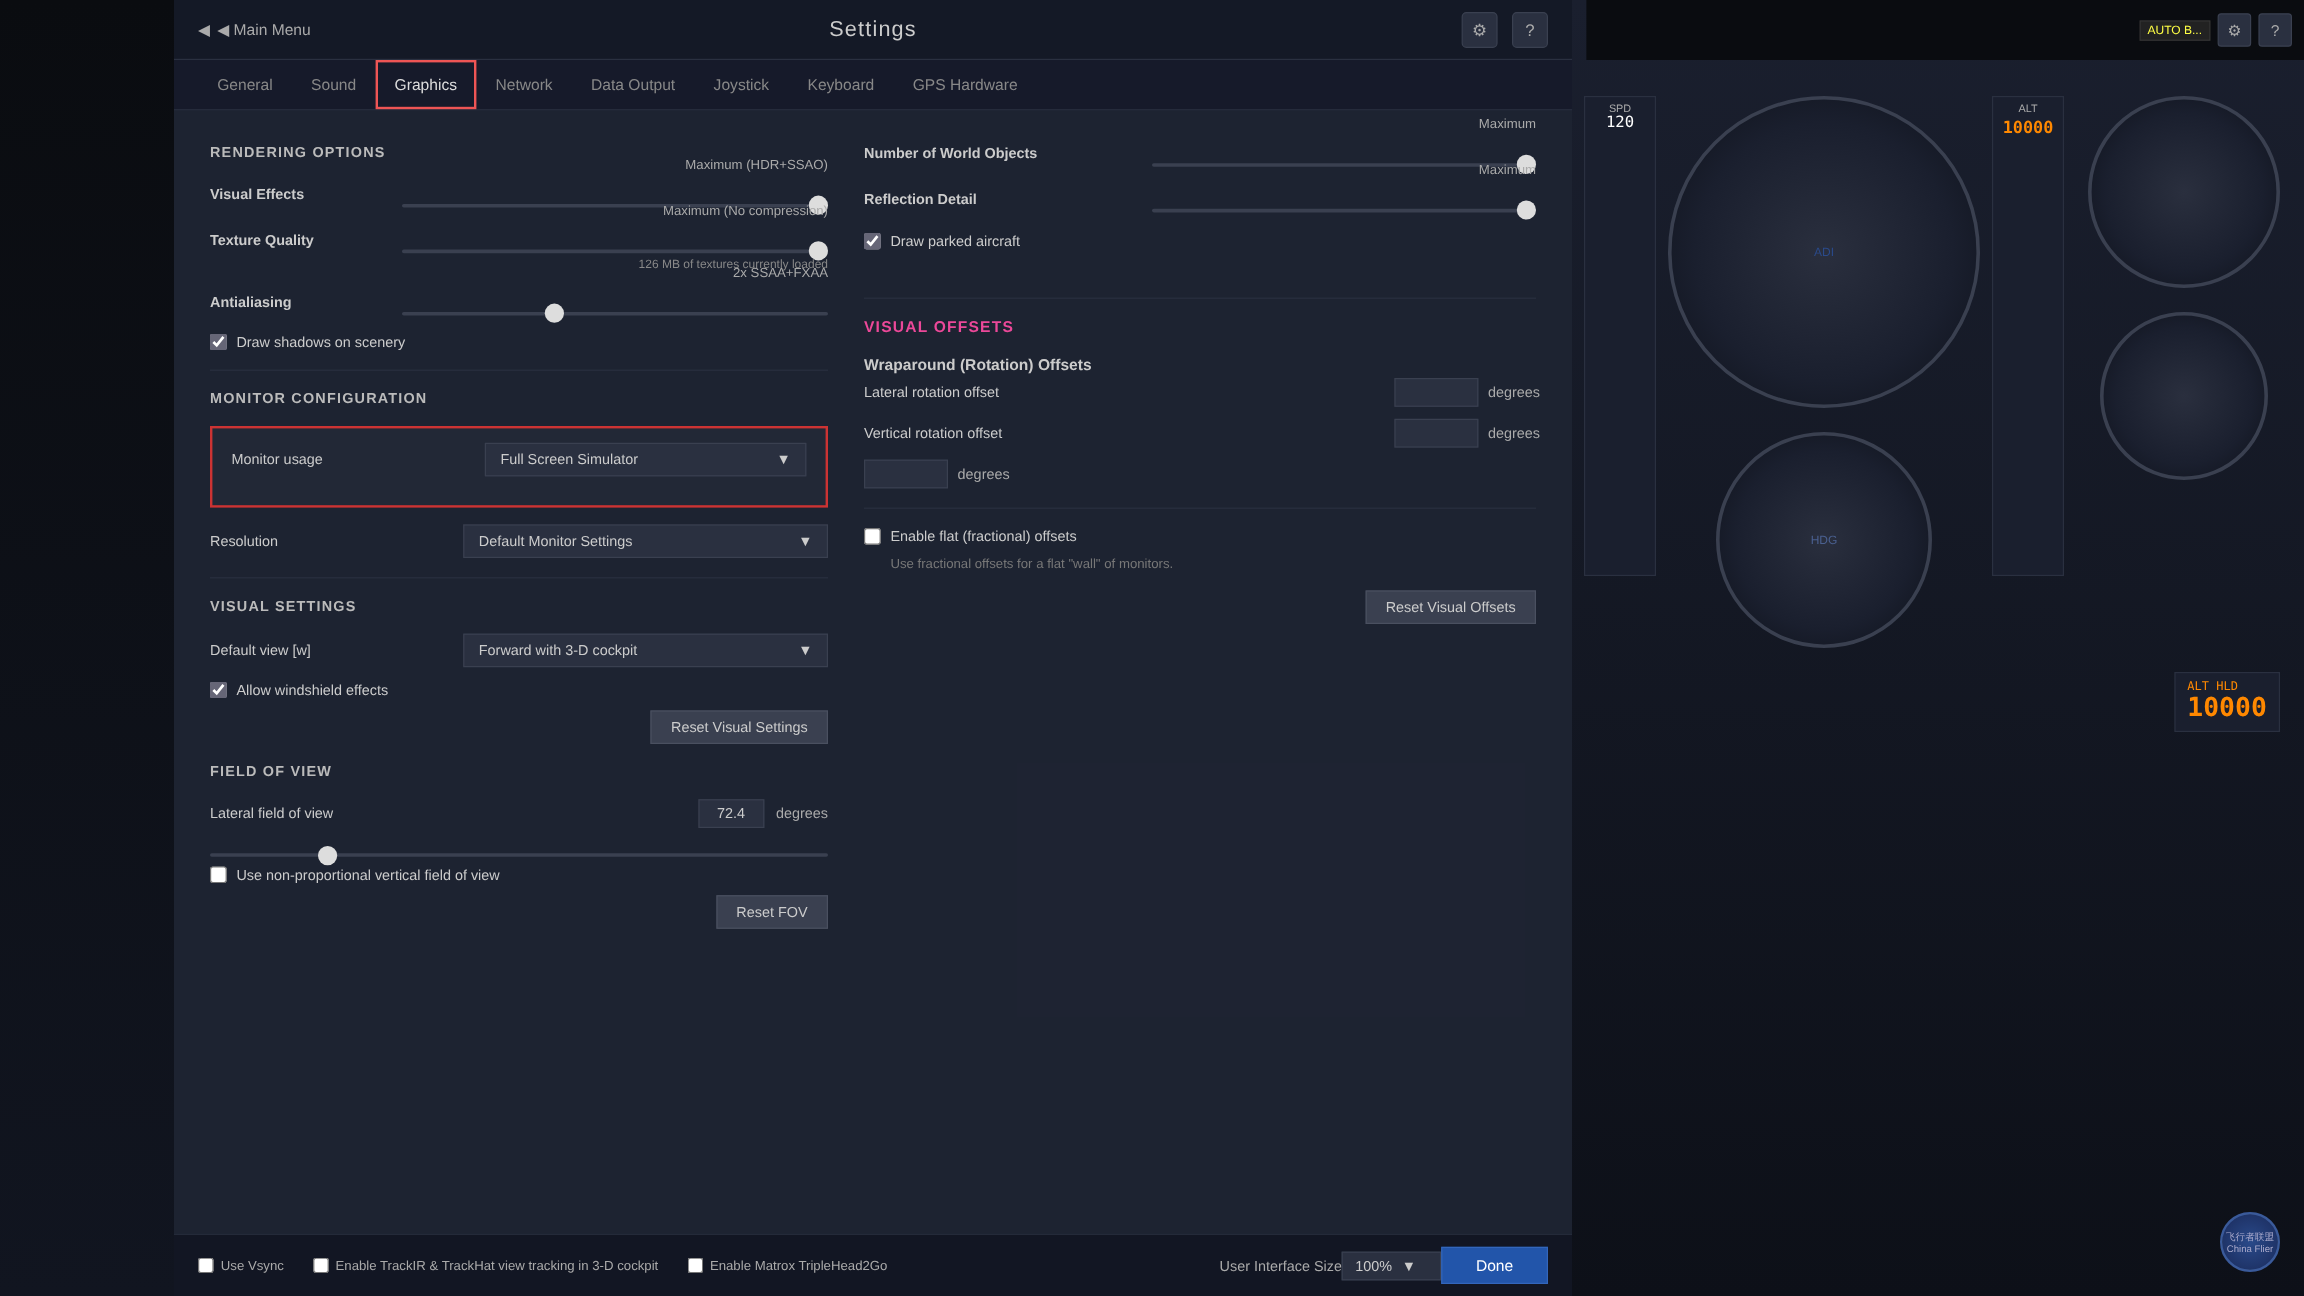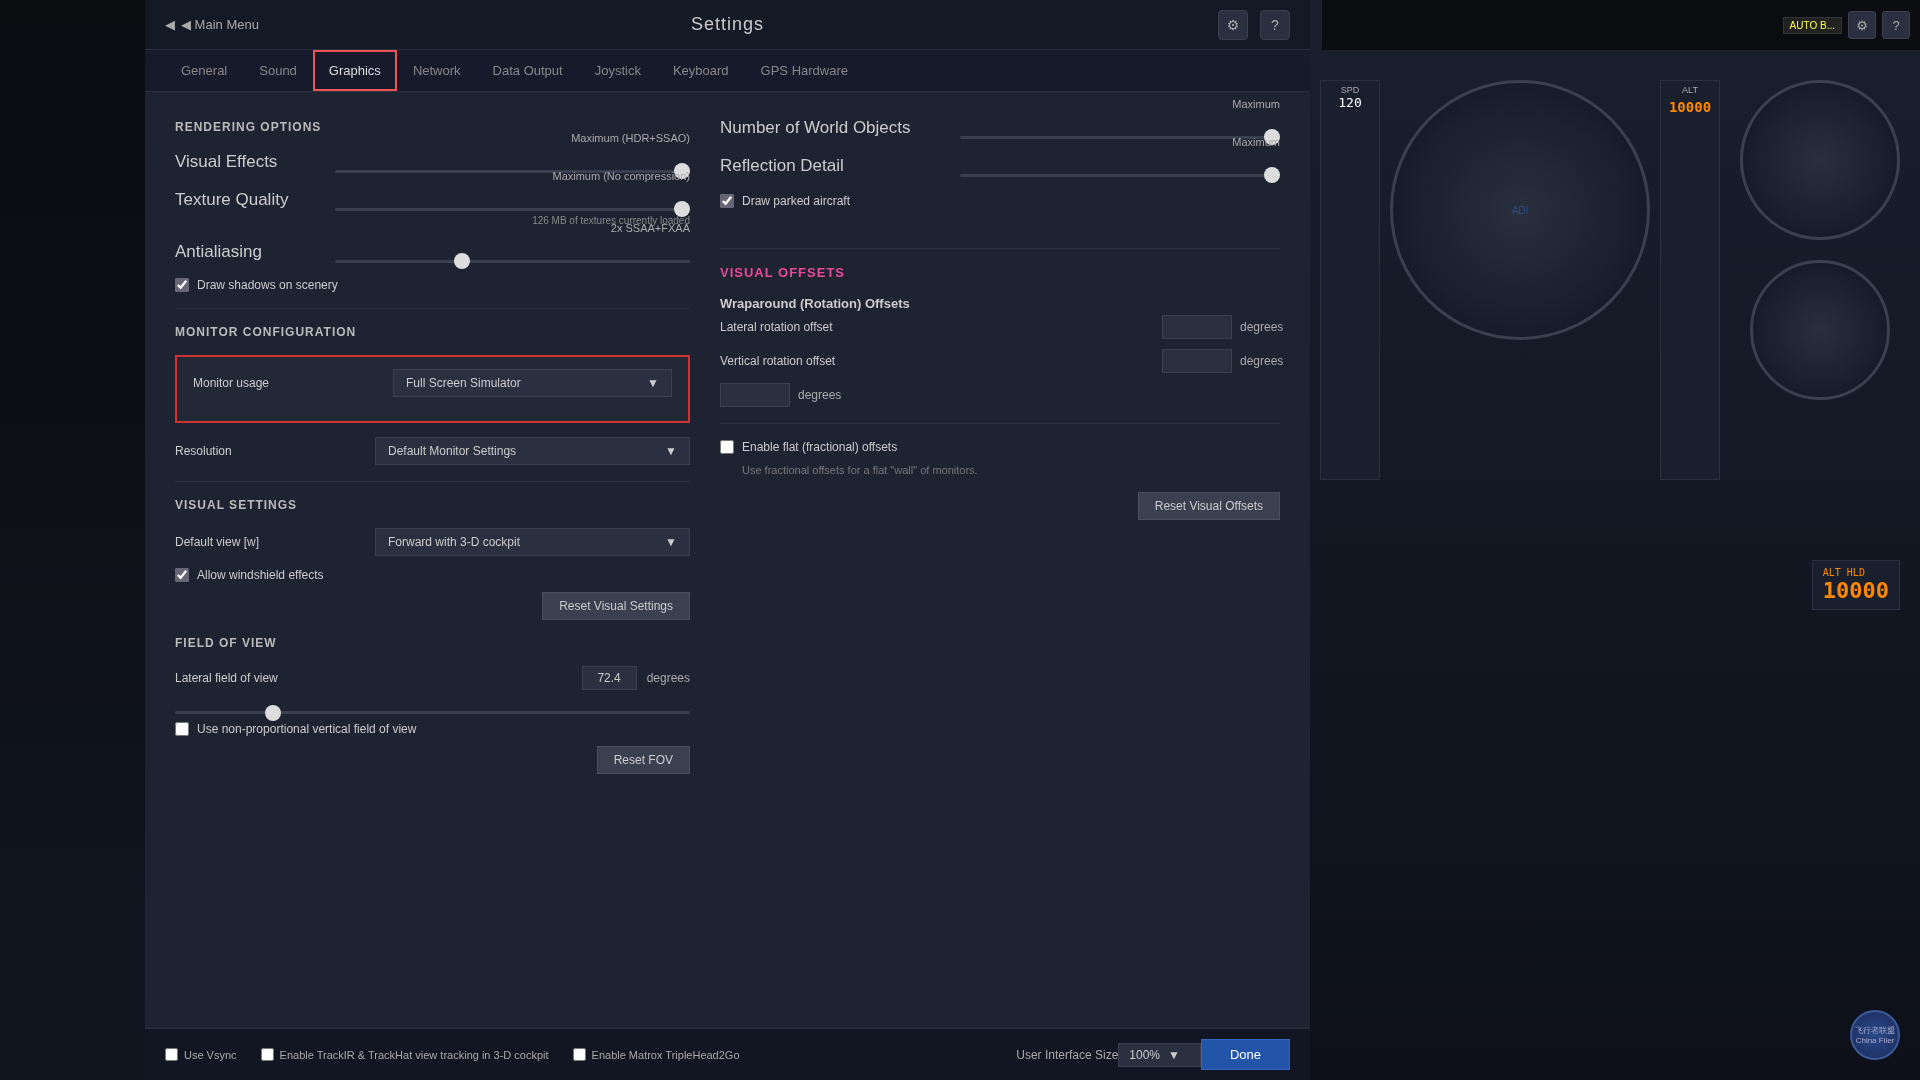--- a/index.html
+++ b/index.html
@@ -130,22 +130,23 @@
     
     .slider-row {
       display: flex;
       align-items: center;
       margin-bottom: 14px;
     }
 
     .slider-label {
       width: 160px;
       color: #ccc;
-      font-size: 17px;
+      font-size: 12px;
       flex-shrink: 0;
+      font-weight: bold;
     }
 
     .slider-container {
       flex: 1;
       position: relative;
       height: 24px;
       display: flex;
       flex-direction: column;
       justify-content: center;
     }
@@ -201,20 +202,21 @@
       padding: 12px 16px;
       margin-bottom: 14px;
       background: rgba(40, 45, 60, 0.5);
     }
 
     
     .dropdown-row {
       display: flex;
       align-items: center;
       margin-bottom: 12px;
+      gap: 11px;
     }
 
     .dropdown-label {
       width: 200px;
       color: #ccc;
       font-size: 12px;
       flex-shrink: 0;
     }
 
     .dropdown {
@@ -731,20 +733,23 @@
 
     <div style="position:absolute; top:80px; right:200px; width:60px; height:400px; background:#1a1f2e; border:1px solid #2a3040; overflow:hidden;">
       <div style="color:#aaa; font-size:9px; text-align:center; padding-top:4px;">ALT</div>
       <div class="number-display" style="font-size:14px; text-align:center; padding-top:4px;">10000</div>
     </div>
 
     <div class="gauge" style="width:260px; height:260px; top:80px; left:80px;">
       <div style="position:absolute; inset:0; display:flex; align-items:center; justify-content:center; color:#2a4a8a; font-size:10px;">ADI</div>
     </div>
 
+    <div class="gauge" style="width:180px; height:180px; top:360px; left:120px;">
+      <div style="position:absolute; inset:0; display:flex; align-items:center; justify-content:center; color:#4a6090; font-size:10px;">HDG</div>
+    </div>
 
     <div class="gauge" style="width:160px; height:160px; top:80px; right:20px;"></div>
     <div class="gauge" style="width:140px; height:140px; top:260px; right:30px;"></div>
 
     <div style="position:absolute; top:560px; right:20px; background:#1a1f2e; border:1px solid #2a3040; padding:6px 10px;">
       <div style="color:#ff8800; font-size:10px; font-family:monospace;">ALT HLD</div>
       <div class="number-display">10000</div>
     </div>
 
     <div class="logo-watermark">

